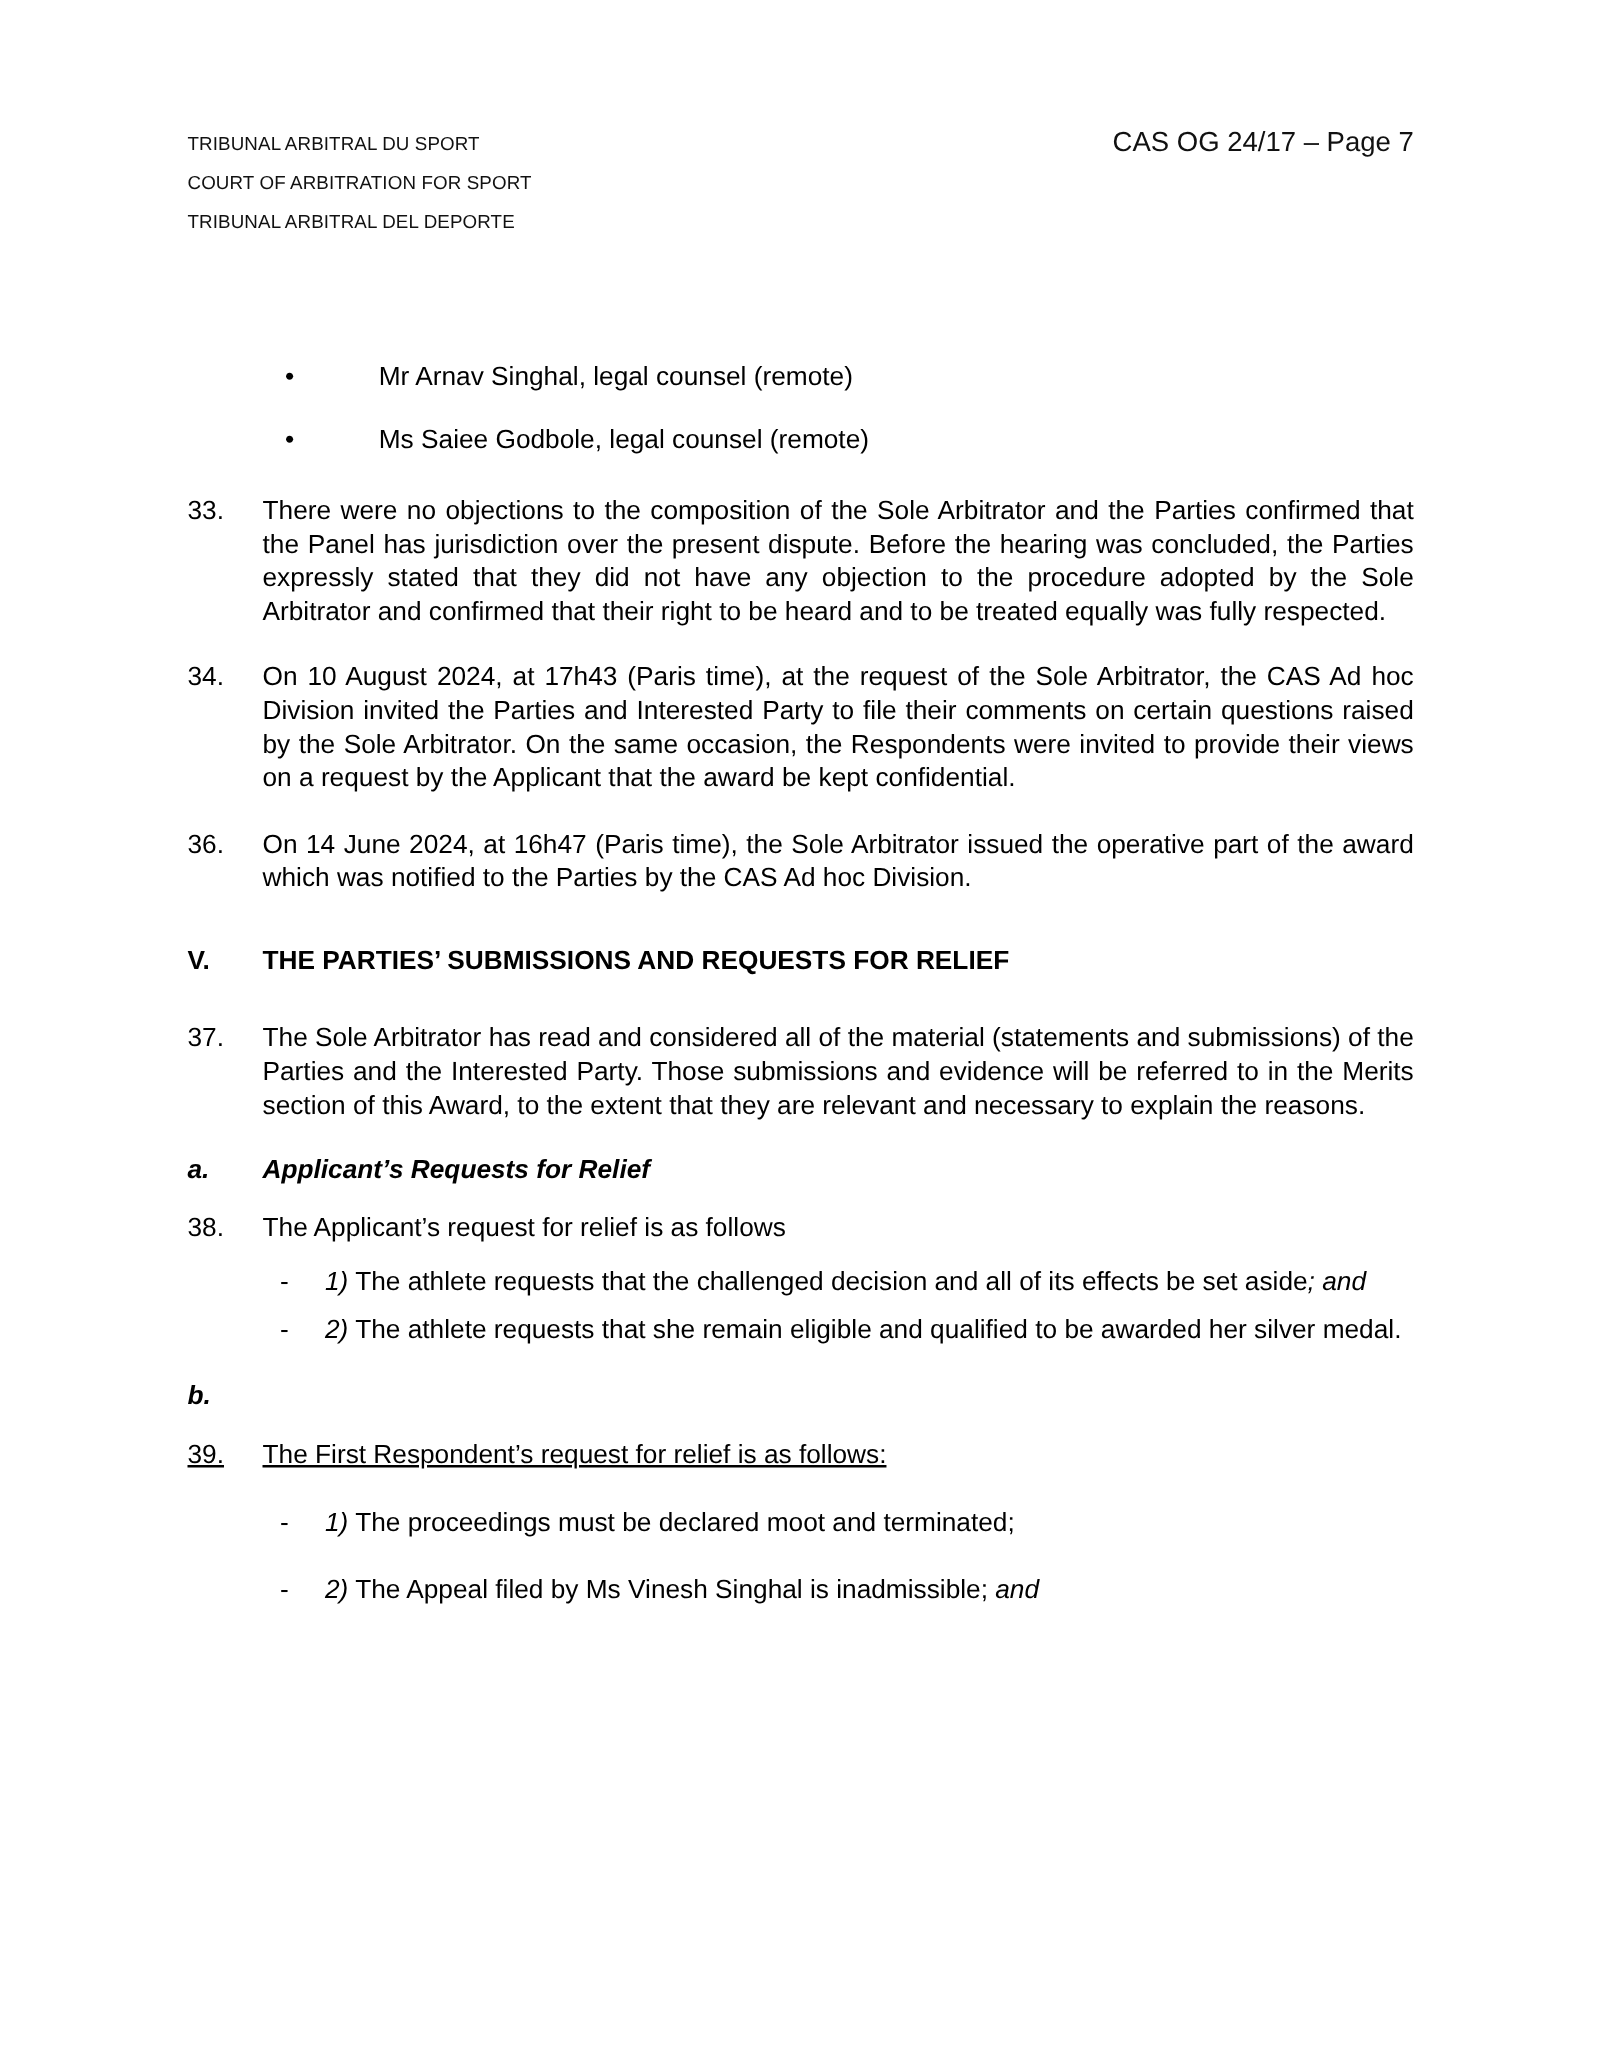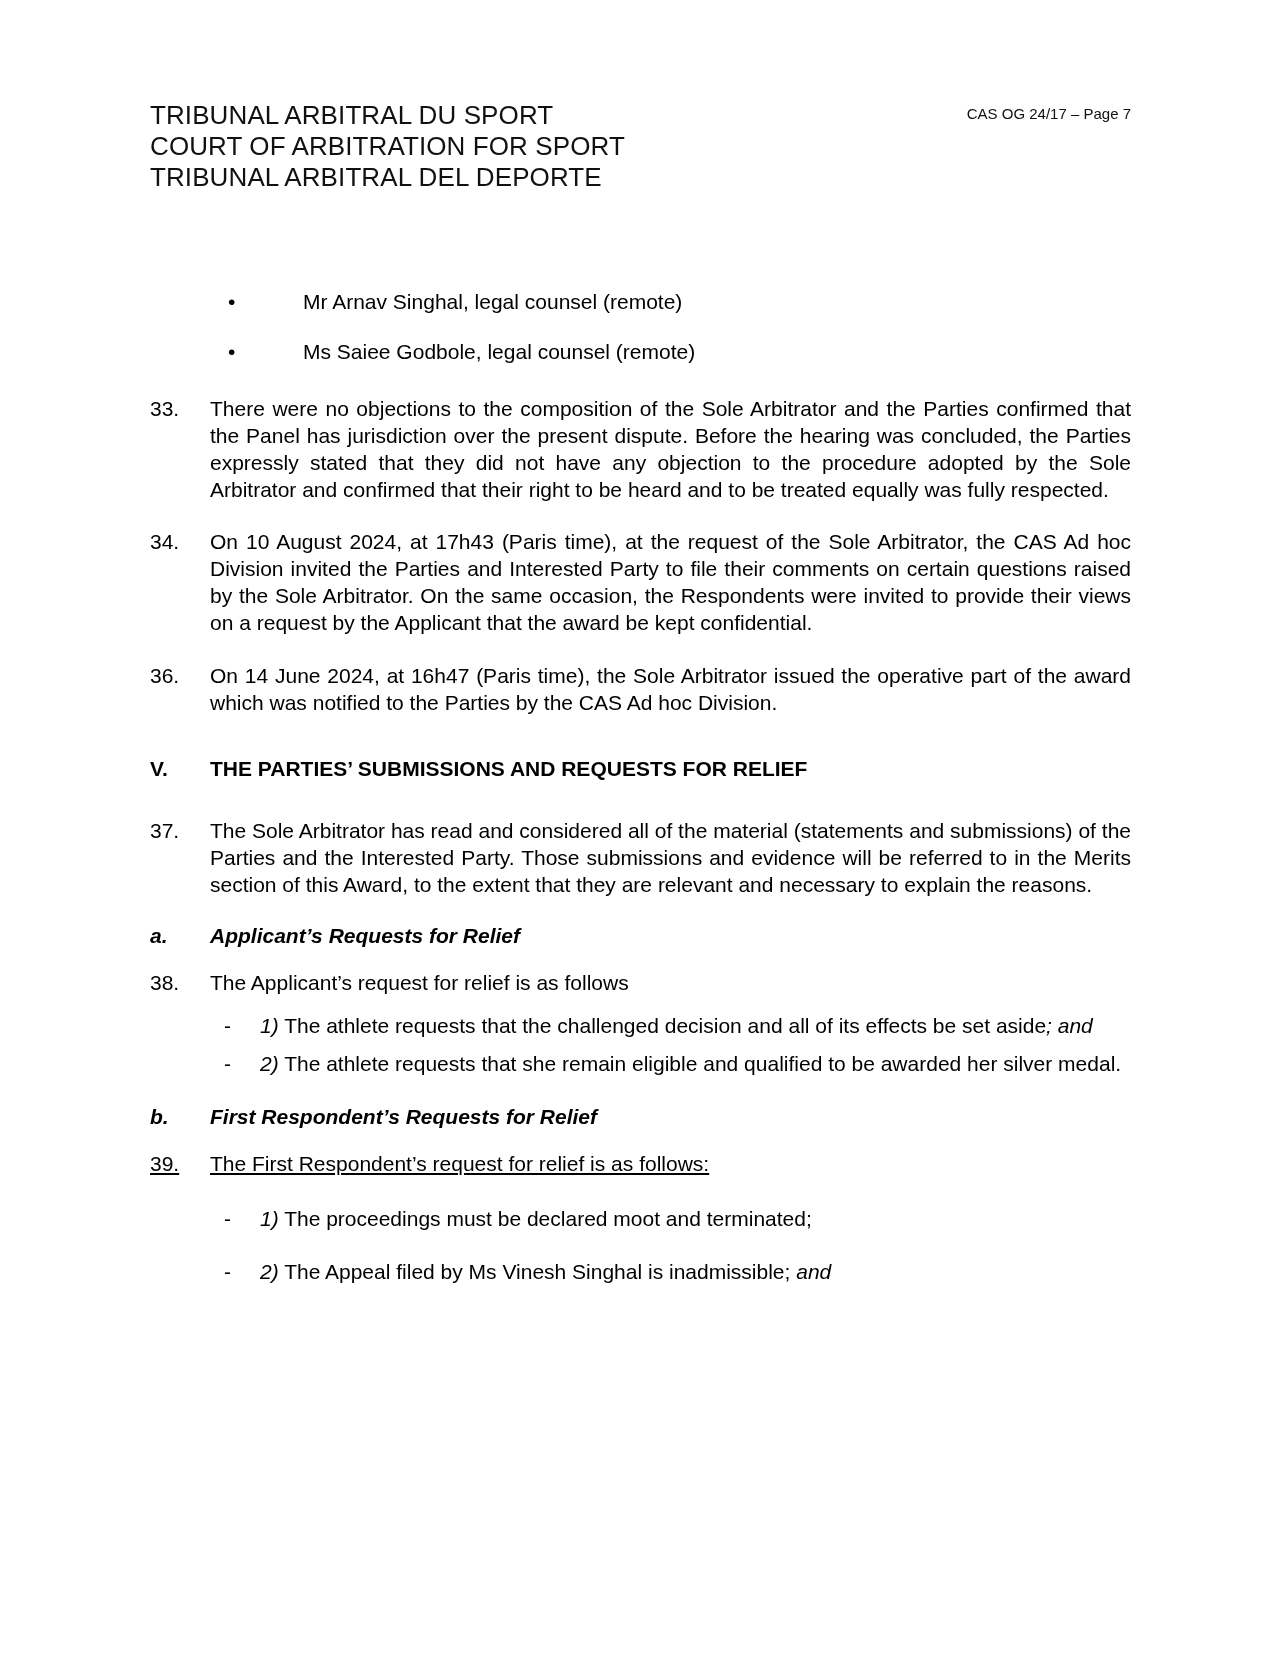--- a/index.html
+++ b/index.html
@@ -11,22 +11,22 @@
     font-family: "Liberation Sans", sans-serif;
     font-size: 21px;
     line-height: 27px;
     box-sizing: border-box;
     padding: 100px 149px 0 150px;
     overflow: hidden;
     position: relative;
   }
   
   .hdr { display: flex; justify-content: space-between; align-items: flex-start; }
-  .org-block { font-size: 26px; line-height: 31px; letter-spacing: 0.1px; color: #111; }
-  .case-ref { font-size: 15px; line-height: 27px; white-space: nowrap; color: #111; }
+  .org-block { font-size: 15px; line-height: 31px; letter-spacing: 0.1px; color: #111; }
+  .case-ref { font-size: 22px; line-height: 27px; white-space: nowrap; color: #111; }
 
   
   .bullet-item { position: relative; padding-left: 153px; margin-top: 23px; }
   .bullet-item.first { margin-top: 95px; }
   .bullet-marker { position: absolute; left: 78px; top: 0; }
 
   
   .para-row { display: flex; }
   .num-cell { flex: none; width: 60px; }
   .text-cell { flex: 1; text-align: justify; }
@@ -121,21 +121,20 @@
 
   <div class="para-row m-i382">
     <div class="num-cell"></div>
     <div class="text-cell relief-item">
       <span class="dash-marker">-</span><span class="it">2)</span><span> The athlete requests that she remain eligible and qualified to be awarded her silver medal.</span><span class="it"></span>
     </div>
   </div>
 
   <div class="para-row m-hb heading-sub">
     <div class="num-cell">b.</div>
-    <div>First Respondent’s Requests for Relief</div>
   </div>
 
   <div class="para-row m-p39">
     <div class="num-cell">39.</div>
     <div class="text-cell">The First Respondent’s request for relief is as follows:</div>
   </div>
 
   <div class="para-row m-i391">
     <div class="num-cell"></div>
     <div class="text-cell relief-item">

